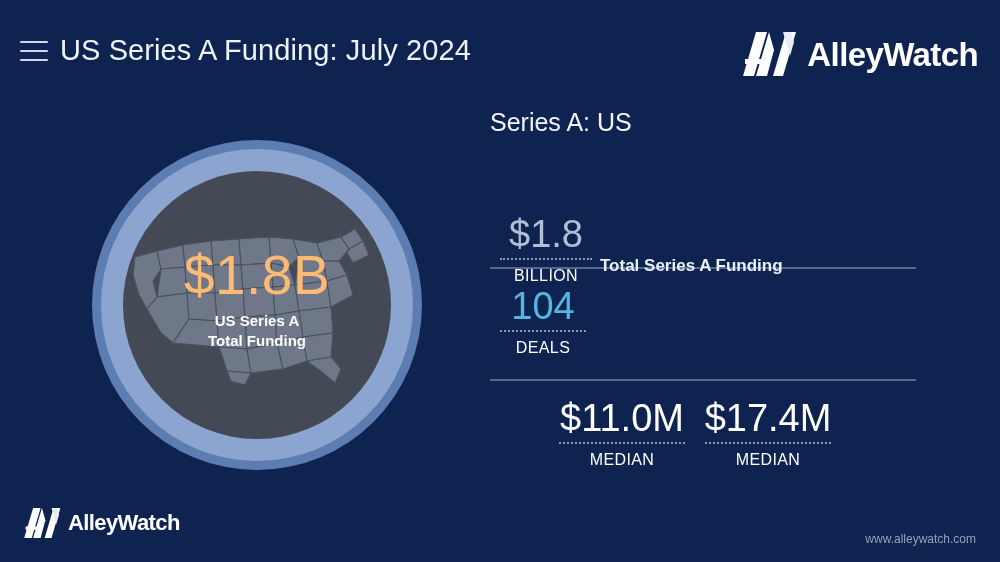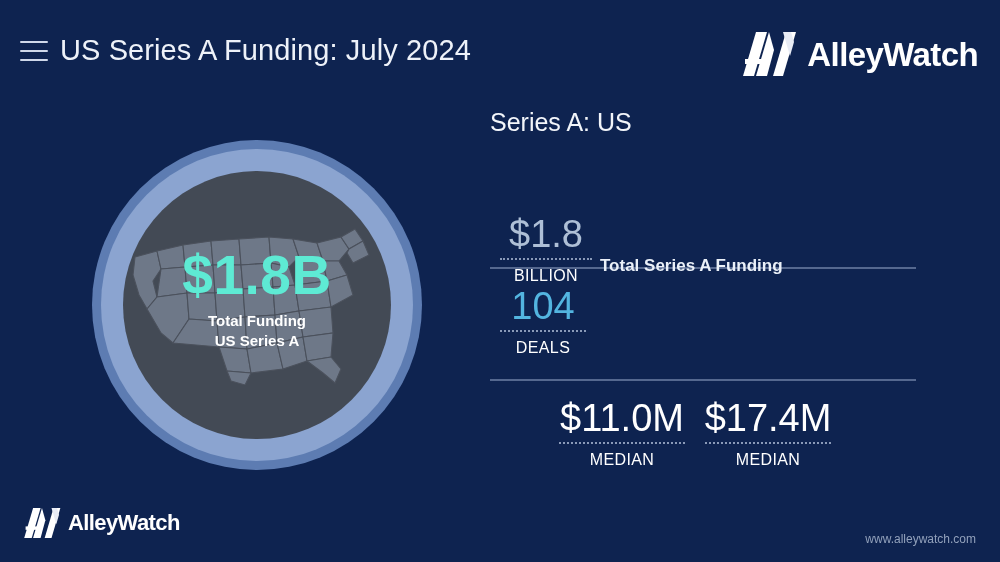--- a/index.html
+++ b/index.html
@@ -106,22 +106,22 @@
   }
   #circle-caption {
     position: absolute;
     left: 0; top: 108px;
     width: 330px;
     text-align: center;
     pointer-events: none;
   }
   #circle-value {
     font-size: 55px;
-    font-weight: 700;
-    color: #5eead4;
+    font-weight: 400;
+    color: #fdba74;
     line-height: 1;
     letter-spacing: 0.5px;
   }
   #circle-sub {
     margin-top: 8px;
     font-size: 15px;
     font-weight: bold;
     color: #ffffff;
     line-height: 1.3;
   }
@@ -313,22 +313,22 @@
             <path d="M180,138 L204,134 L214,146 L208,160 L196,150 Z"></path>
 
             <path d="M100,148 L124,150 L118,162 L104,158 Z"></path>
           </g>
         </svg>
       </div>
     </div>
     <div id="circle-caption">
       <div id="circle-value">$1.8B</div>
       <div id="circle-sub">
+        <div>US Series A</div>
         <div>Total Funding</div>
-        <div>US Series A</div>
       </div>
     </div>
   </div>
 
   <div id="stats-panel">
     <div id="stats-heading">Series A: US</div>
 
     <div id="row-total" class="stat-row">
       <div id="block-total" class="stat-block">
         <div class="stat-value">$1.8</div>

